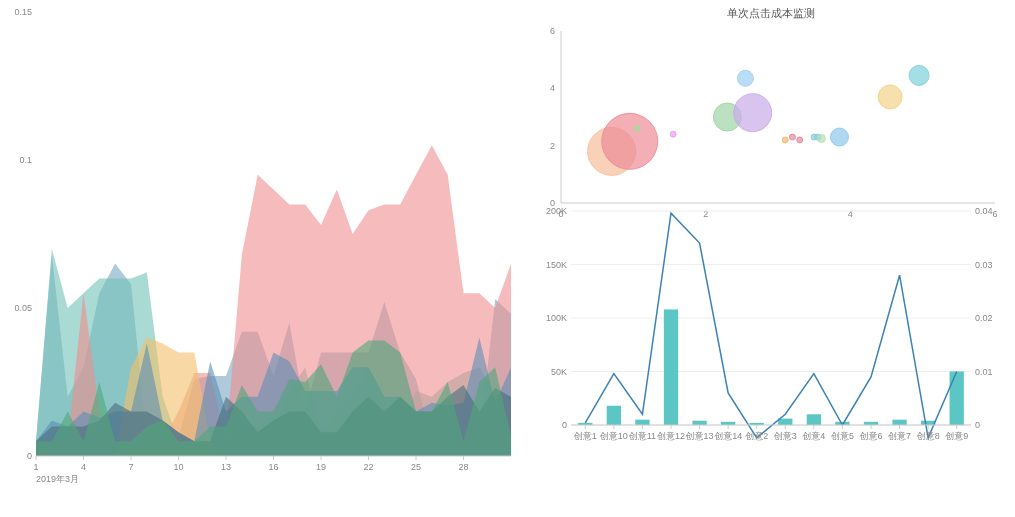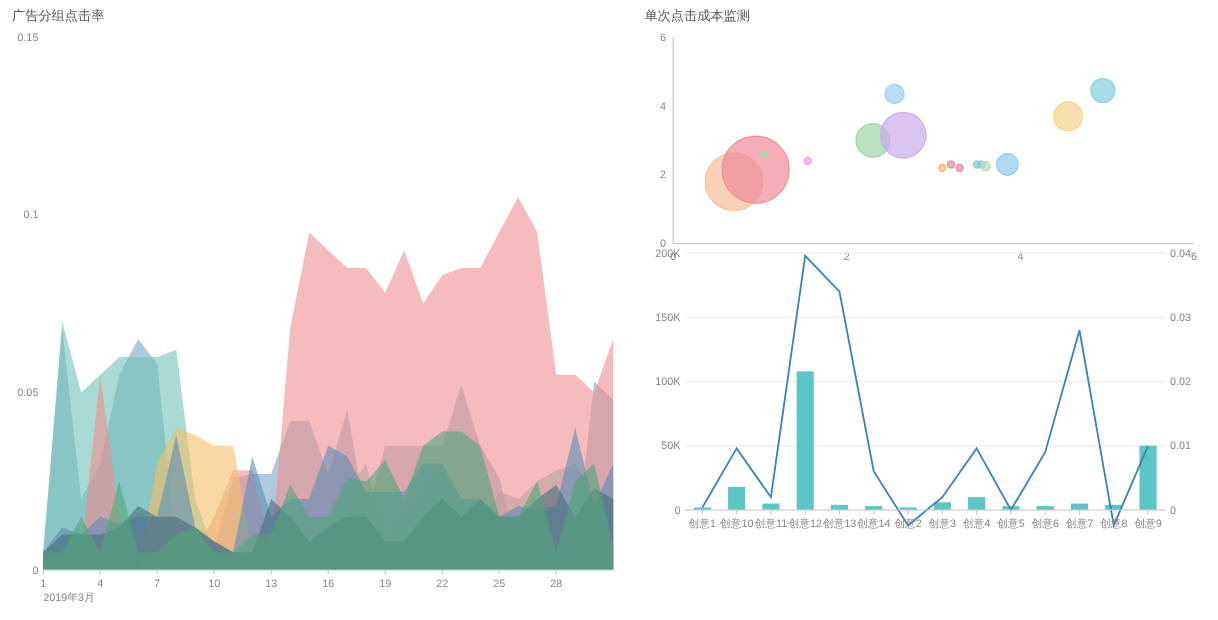--- a/index.html
+++ b/index.html
@@ -8,39 +8,38 @@
       background: #fff;
       width: 1015px;
       height: 517px;
       overflow: hidden;
       display: grid;
       grid-template-columns: 527px 488px;
       grid-template-rows: 1fr 1fr 1fr;
     }
     .panel { position: relative; padding: 6px 10px 4px 10px; }
     .panel.area { grid-row: 1 / 4; }
-    .panel.scatter { grid-column: 2; grid-row: 1 / 3; }
+    .panel.scatter { grid-column: 2; grid-row: 1 / 3; text-align: center; }
     .panel.combo { grid-column: 2; grid-row: 3; position: relative; top: -60px; height: calc(100% + 60px);}
     .chart-title {
       font-size: 11px;
       color: #555;
       font-weight: 400;
       margin-bottom: 4px;
     }
     .chart-body { position: relative; width: 100%; height: calc(100% - 20px); }
     svg { display: block; }
     .axis-label { font-size: 9px; fill: #888; }
     .x-sublabel { font-size: 9px; fill: #888; }
     .grid-line { stroke: #eee; stroke-width: 1; }
   </style>
 </head>
 <body>
 
 <div class="panel area">
-  <div class="chart-title">广告分组点击率</div>
   <div class="chart-body">
     <svg id="area-svg" width="507" height="480">
         <text x="22" y="453" text-anchor="end" class="axis-label">0</text>
         <text x="22" y="305" text-anchor="end" class="axis-label">0.05</text>
         <text x="22" y="156.99999999999994" text-anchor="end" class="axis-label">0.1</text>
         <text x="22" y="9" text-anchor="end" class="axis-label">0.15</text>
         <path d="M 26 450 L 26 435.2 L 41.833333333333336 248.72 L 57.66666666666667 390.8 L 73.5 361.2 L 89.33333333333334 287.2 L 105.16666666666666 257.6 L 121 278.32 L 136.83333333333331 432.24 L 152.66666666666669 432.24 L 168.5 432.24 L 184.33333333333331 373.03999999999996 L 200.16666666666666 370.08 L 216 370.08 L 231.83333333333334 325.68 L 247.66666666666666 325.68 L 263.5 370.08 L 279.33333333333337 316.8 L 295.1666666666667 405.6 L 311 346.4 L 326.8333333333333 346.4 L 342.66666666666663 346.4 L 358.5 346.4 L 374.3333333333333 296.08 L 390.1666666666667 346.4 L 406 373.03999999999996 L 421.83333333333337 435.2 L 437.6666666666667 435.2 L 453.5 435.2 L 469.3333333333333 435.2 L 485.1666666666667 293.12 L 501 307.91999999999996 L 501 450 Z" fill="#7aa6c2" fill-opacity="0.6" stroke="none"></path>
         <path d="M 26 450 L 26 435.2 L 41.833333333333336 242.79999999999998 L 57.66666666666667 302 L 73.5 287.2 L 89.33333333333334 272.4 L 105.16666666666666 272.4 L 121 272.4 L 136.83333333333331 266.48 L 152.66666666666669 390.8 L 168.5 435.2 L 184.33333333333331 435.2 L 200.16666666666666 435.2 L 216 435.2 L 231.83333333333334 426.32 L 247.66666666666666 420.4 L 263.5 429.28 L 279.33333333333337 384.88 L 295.1666666666667 361.2 L 311 429.28 L 326.8333333333333 405.6 L 342.66666666666663 390.8 L 358.5 361.2 L 374.3333333333333 390.8 L 390.1666666666667 420.4 L 406 384.88 L 421.83333333333337 390.8 L 437.6666666666667 376 L 453.5 367.12 L 469.3333333333333 361.2 L 485.1666666666667 387.84 L 501 390.8 L 501 450 Z" fill="#6fc1b6" fill-opacity="0.6" stroke="none"></path>
         <path d="M 26 450 L 26 435.2 L 41.833333333333336 435.2 L 57.66666666666667 435.2 L 73.5 287.2 L 89.33333333333334 405.6 L 105.16666666666666 435.2 L 121 441.12 L 136.83333333333331 435.2 L 152.66666666666669 435.2 L 168.5 405.6 L 184.33333333333331 367.12 L 200.16666666666666 367.12 L 216 435.2 L 231.83333333333334 248.72 L 247.66666666666666 168.79999999999995 L 263.5 183.60000000000002 L 279.33333333333337 198.39999999999995 L 295.1666666666667 198.39999999999995 L 311 219.12 L 326.8333333333333 183.60000000000002 L 342.66666666666663 228 L 358.5 204.32 L 374.3333333333333 198.39999999999995 L 390.1666666666667 198.39999999999995 L 406 168.79999999999995 L 421.83333333333337 139.20000000000005 L 437.6666666666667 168.79999999999995 L 453.5 287.2 L 469.3333333333333 287.2 L 485.1666666666667 302 L 501 257.6 L 501 450 Z" fill="#f08d90" fill-opacity="0.6" stroke="none"></path>
         <path d="M 26 450 L 26 450 L 41.833333333333336 450 L 57.66666666666667 450 L 73.5 450 L 89.33333333333334 450 L 105.16666666666666 450 L 121 361.2 L 136.83333333333331 331.6 L 152.66666666666669 337.52 L 168.5 346.4 L 184.33333333333331 346.4 L 200.16666666666666 435.2 L 216 450 L 231.83333333333334 450 L 247.66666666666666 450 L 263.5 450 L 279.33333333333337 450 L 295.1666666666667 450 L 311 450 L 326.8333333333333 450 L 342.66666666666663 450 L 358.5 450 L 374.3333333333333 450 L 390.1666666666667 450 L 406 450 L 421.83333333333337 450 L 437.6666666666667 450 L 453.5 450 L 469.3333333333333 450 L 485.1666666666667 450 L 501 450 L 501 450 Z" fill="#f3c06b" fill-opacity="0.6" stroke="none"></path>

